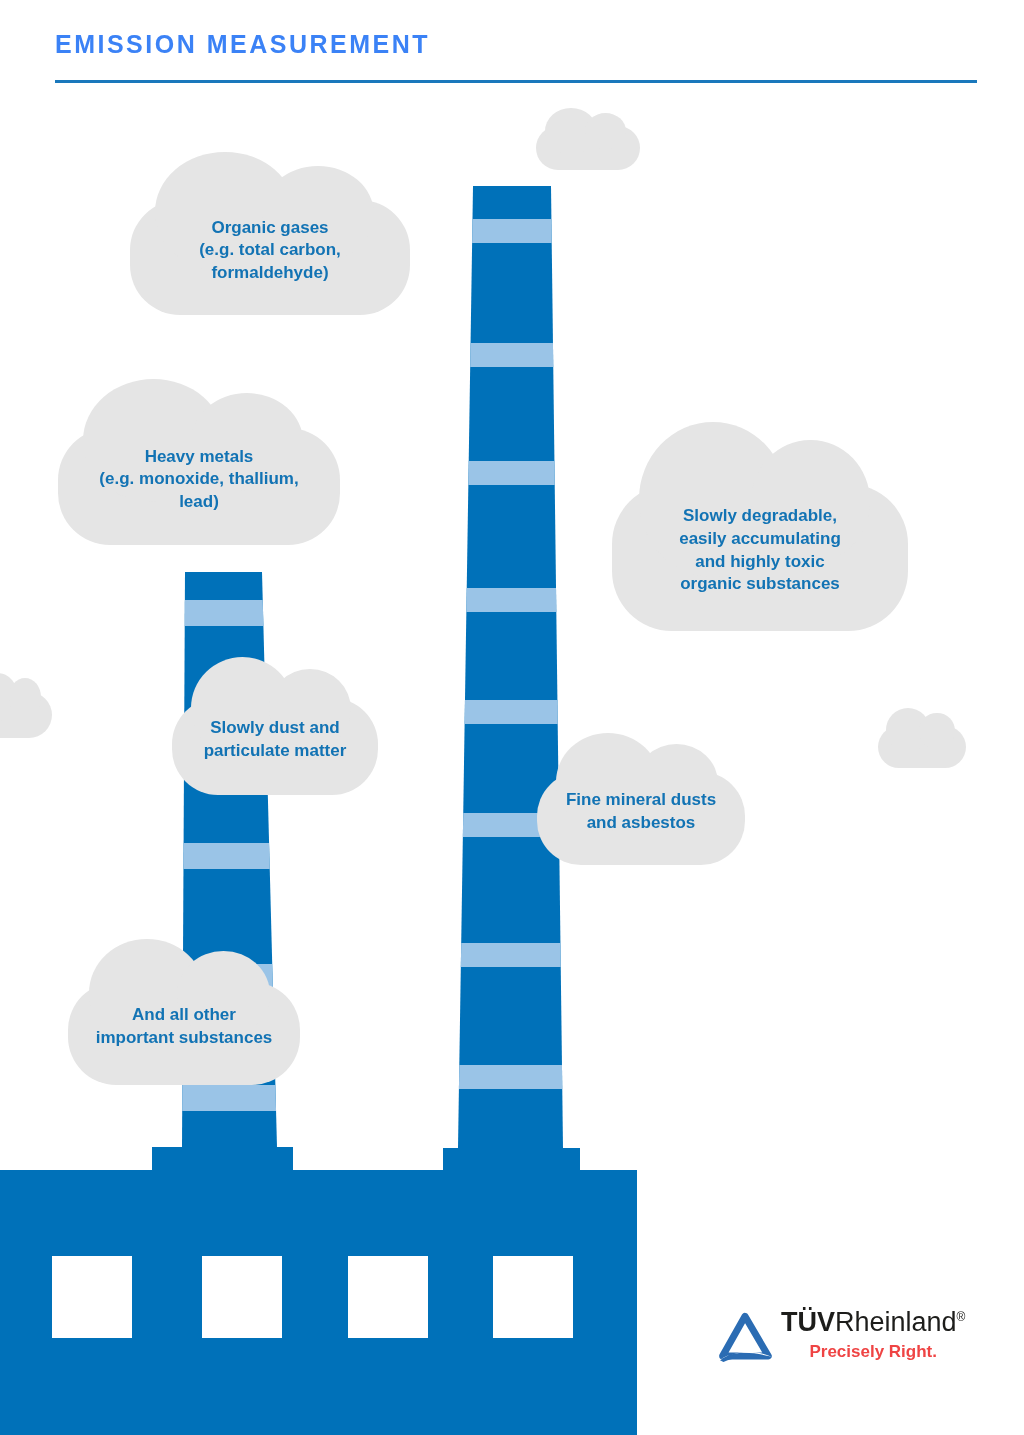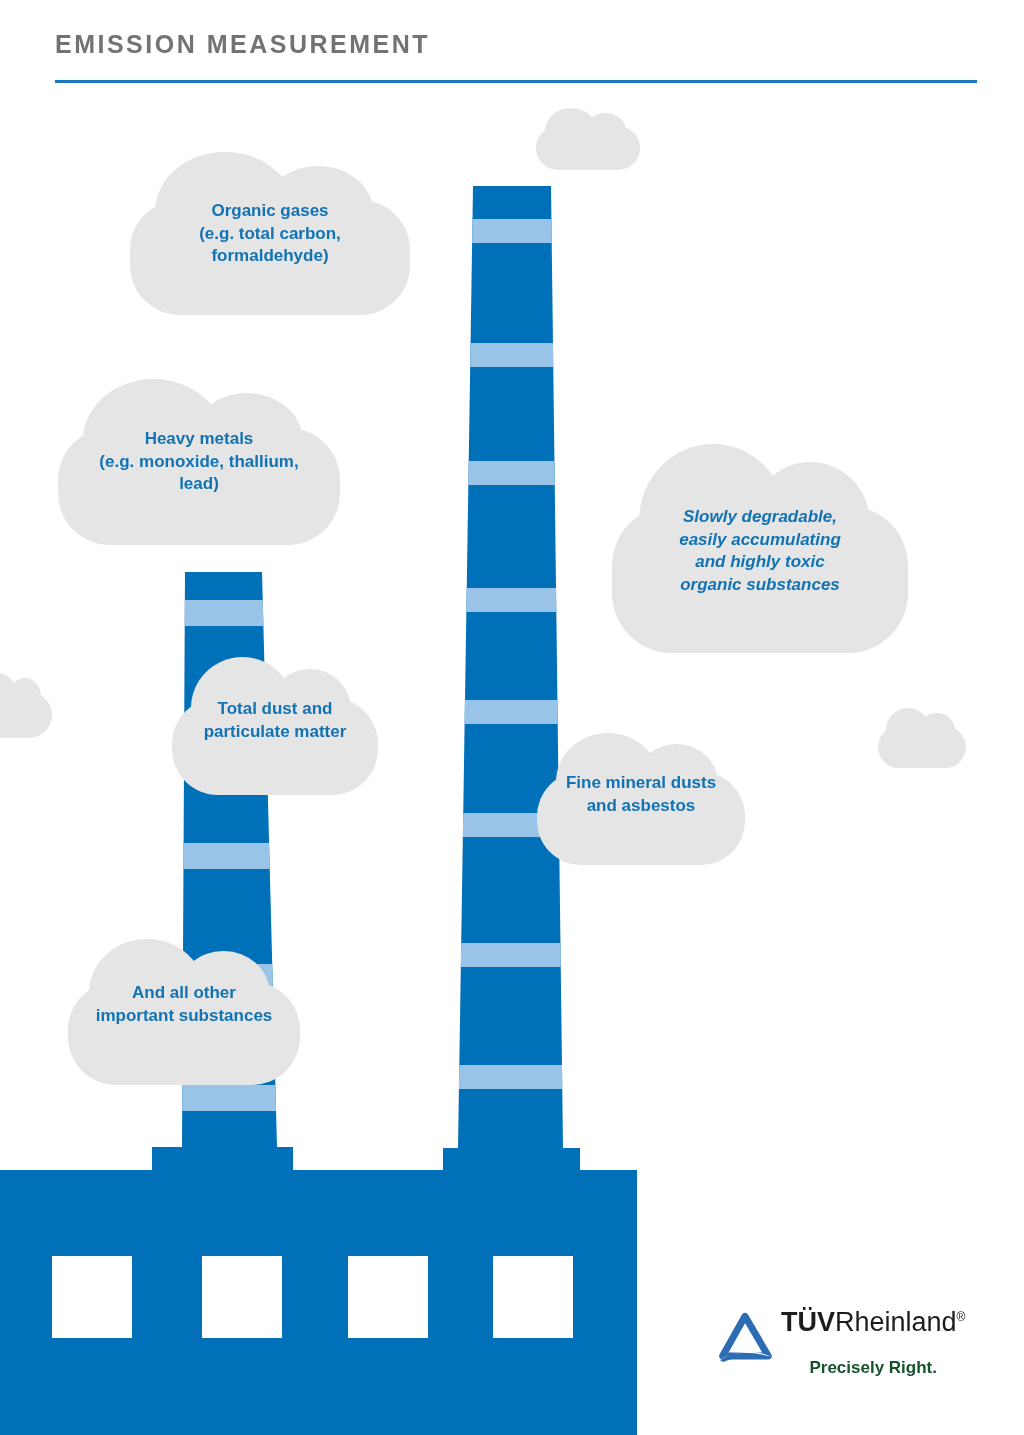--- a/index.html
+++ b/index.html
@@ -6,47 +6,47 @@
   #page {
     position:relative; width:1024px; height:1435px; margin:0 auto;
     background:#ffffff; overflow:hidden;
     font-family:"Liberation Sans", sans-serif;
   }
 
   
   #page-title {
     position:absolute; left:55px; top:30px;
     font-size:25px; font-weight:bold; letter-spacing:2.5px;
-    color:#737373;
+    color:#3b82f6;
   }
   #title-underline {
     position:absolute; left:55px; top:80px; width:922px; height:3px;
     background:#1a78bc;
   }
 
   
   .cloud {
     position:absolute; background:#e5e5e5;
-    display:flex; align-items:flex-start; justify-content:center; text-align:center;
+    display:flex; align-items:center; justify-content:center; text-align:center;
     padding-bottom:14px; box-sizing:border-box; z-index:3;
   }
   .cloud::before, .cloud::after {
     content:""; position:absolute; background:#e5e5e5; border-radius:50%;
   }
   .cloud::before { width:50%; height:105%; top:-42%; left:9%; }
   .cloud::after  { width:40%; height:84%;  top:-30%; left:47%; }
   .cloud-text {
     position:relative; z-index:1; font-weight:bold; font-size:17px;
     line-height:1.33; color:#1273b4; white-space:pre-line;
   }
 
   #cloud-organic     { left:130px; top:200px;  width:280px; height:115px; border-radius:50px; }
   #cloud-classic     { left:695px; top:232px;  width:281px; height:118px; border-radius:52px; }
   #cloud-heavy       { left:58px;  top:428px;  width:282px; height:117px; border-radius:52px; }
-  #cloud-slowly      { left:612px; top:506px;  width:296px; height:147px; border-radius:60px;font-style:italic; }
+  #cloud-slowly      { left:612px; top:484px;  width:296px; height:147px; border-radius:60px; }
   #cloud-totaldust   { left:172px; top:698px;  width:206px; height:97px;  border-radius:46px; }
   #cloud-finemineral { left:537px; top:772px;  width:208px; height:93px;  border-radius:44px; }
   #cloud-allother    { left:68px;  top:982px;  width:232px; height:103px; border-radius:48px; }
   #cloud-inorganic   { left:645px; top:1008px; width:278px; height:127px; border-radius:56px; }
 
   .small-cloud { padding:0; z-index:3; }
   #small-cloud-top   { left:536px; top:126px; width:104px; height:44px; border-radius:22px; }
   #small-cloud-left  { left:-30px; top:692px; width:82px;  height:46px; border-radius:23px; }
   #small-cloud-right { left:878px; top:726px; width:88px;  height:42px; border-radius:21px; }
 
@@ -85,21 +85,21 @@
   #logo {
     position:absolute; left:718px; top:1308px; z-index:2;
     display:flex; align-items:flex-start; gap:9px;
   }
   #logo svg { display:block; margin-top:4px; }
   .logo-text { display:flex; flex-direction:column;text-align:center; }
   .brand-line { font-size:27px; color:#1d1d1b; line-height:1.1; }
   .brand-bold { font-weight:bold; }
   .brand-reg  { font-weight:normal; }
   .registered { font-size:12px; vertical-align:super; font-weight:normal; }
-  .tagline { font-size:17px; font-weight:bold; color:#14532d; margin-top:20px; }
+  .tagline { font-size:17px; font-weight:bold; color:#ef4444; margin-top:4px; }
 </style>
 </head>
 <body>
 
 <div id="page">
 
   <div id="page-title">EMISSION MEASUREMENT</div>
   <div id="title-underline"></div>
 
   <div id="chimney-left" class="chimney">
@@ -144,21 +144,21 @@
 (e.g. monoxide, thallium,
 lead)</span>
   </div>
   <div class="cloud" id="cloud-slowly">
     <span class="cloud-text">Slowly degradable,
 easily accumulating
 and highly toxic
 organic substances</span>
   </div>
   <div class="cloud" id="cloud-totaldust">
-    <span class="cloud-text">Total dust and
+    <span class="cloud-text">Slowly dust and
 particulate matter</span>
   </div>
   <div class="cloud" id="cloud-finemineral">
     <span class="cloud-text">Fine mineral dusts
 and asbestos</span>
   </div>
   <div class="cloud" id="cloud-allother">
     <span class="cloud-text">And all other
 important substances</span>
   </div>

